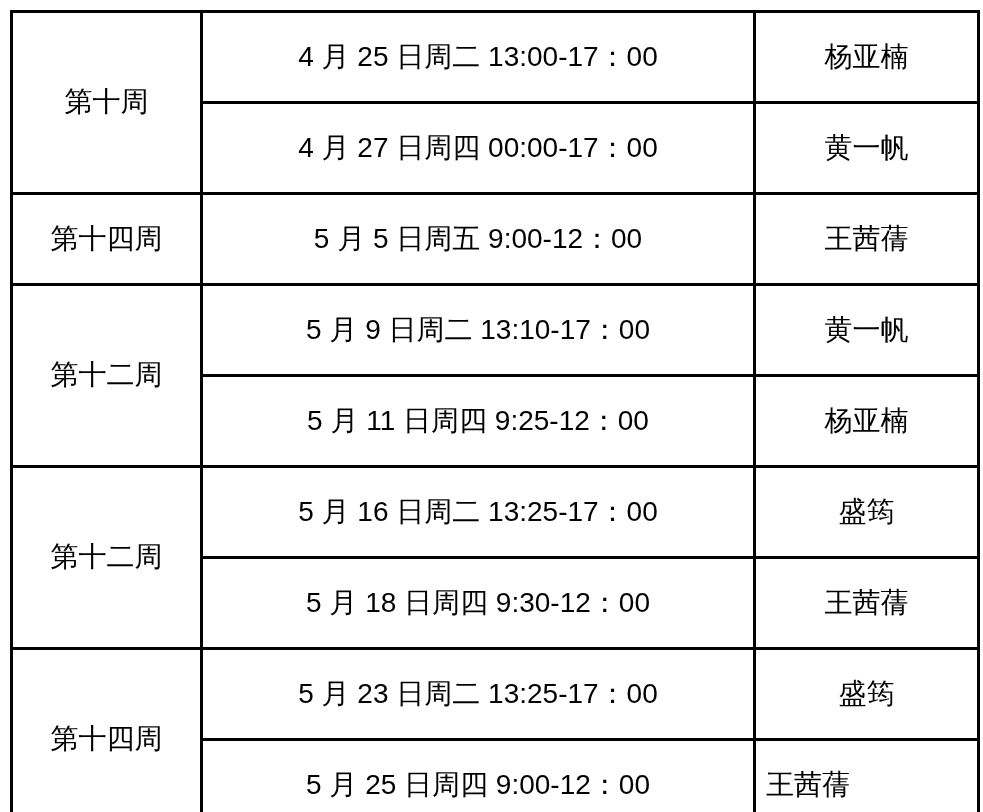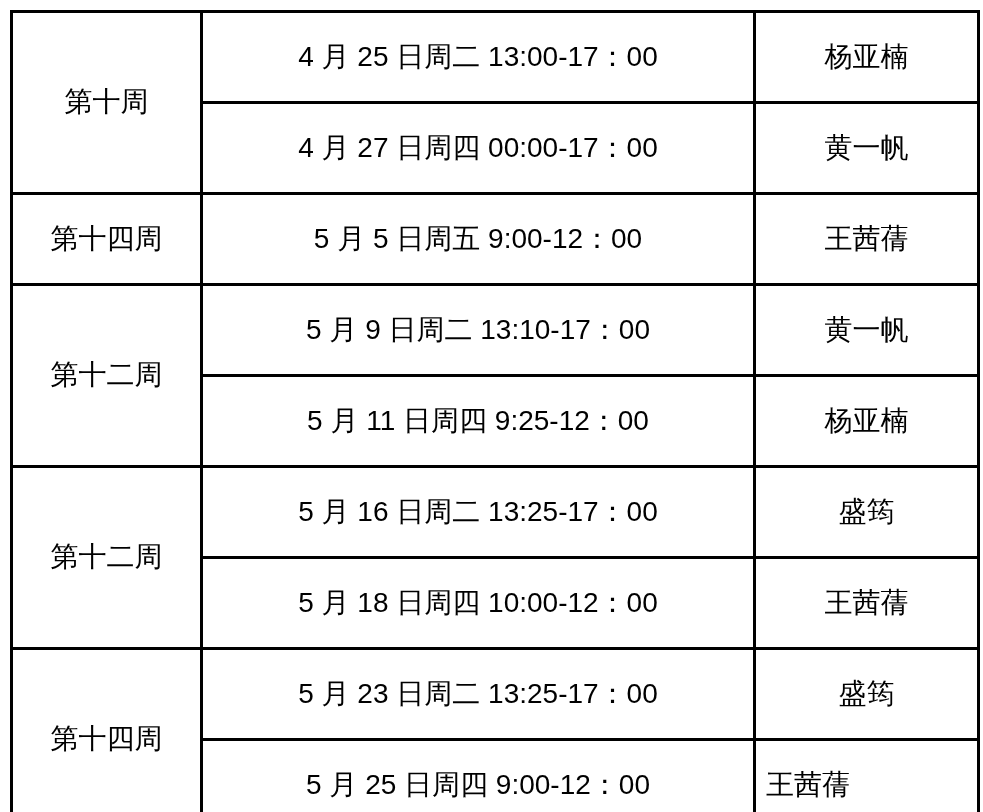--- a/index.html
+++ b/index.html
@@ -78,21 +78,21 @@
       <tr>
         <td>5 月 11 日周四 9:25-12：00</td>
         <td>杨亚楠</td>
       </tr>
       <tr>
         <td rowspan="2">第十二周</td>
         <td>5 月 16 日周二 13:25-17：00</td>
         <td>盛筠</td>
       </tr>
       <tr>
-        <td>5 月 18 日周四 10:00-12：00</td>
+        <td>5 月 18 日周四 9:30-12：00</td>
         <td>王茜蒨</td>
       </tr>
       <tr>
         <td rowspan="2">第十四周</td>
         <td>5 月 23 日周二 13:25-17：00</td>
         <td>盛筠</td>
       </tr>
       <tr>
         <td>5 月 25 日周四 9:00-12：00</td>
         <td class="name-left">王茜蒨</td>

